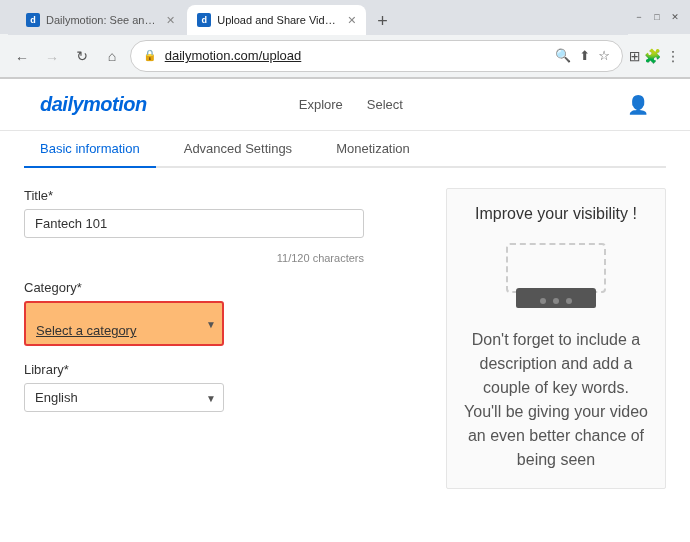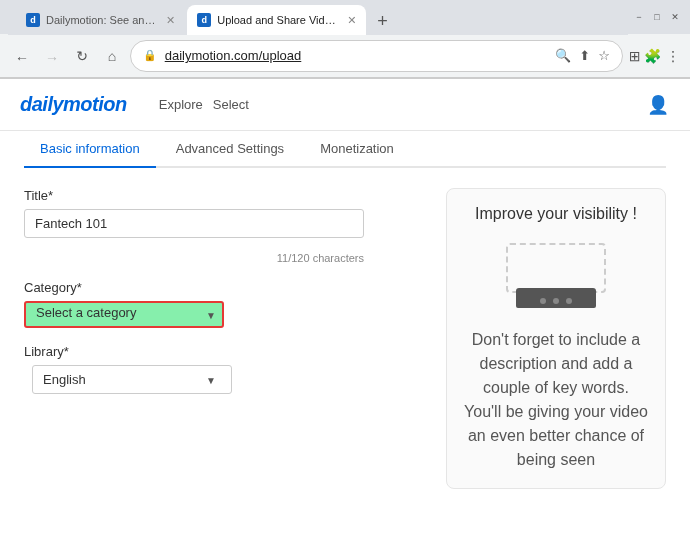--- a/index.html
+++ b/index.html
@@ -104,43 +104,43 @@
       height: calc(542px - 34px - 36px - 44px);
       overflow-y: auto;
       display: flex;
       flex-direction: column;
     }
 
     
     .dm-header {
       display: flex;
       align-items: center;
-      padding: 0 20px;
+      padding: 0 40px;
       height: 52px;
       border-bottom: 1px solid #e5e5e5;
       gap: 32px;
     }
     .dm-logo {
       color: #0066DC;
       font-size: 20px;
       font-weight: bold;
       font-style: italic;
       letter-spacing: -0.5px;
     }
-    .dm-nav { display: flex; gap: 10px; }
+    .dm-nav { display: flex; gap: 24px; margin-left: 120px; }
     .dm-nav-item { font-size: 13px; color: #555; cursor: pointer; }
     .dm-user { margin-left: auto; font-size: 18px; color: #888; cursor: pointer; }
 
     
     .upload-area { padding: 0 24px 16px; flex: 1; }
 
     
     .form-tabs {
       display: flex;
-      gap: 4px;
+      gap: 12px;
       border-bottom: 2px solid #e5e5e5;
       margin-bottom: 20px;
       text-align: center;
     }
     .form-tab {
       padding: 10px 16px;
       font-size: 13px;
       cursor: pointer;
       color: #555;
       border-bottom: 2px solid transparent;
@@ -192,27 +192,28 @@
       margin-top: 14px;
     }
     .select-wrapper {
       position: relative;
       width: 200px;
     }
     .select-wrapper select {
       width: 100%;
       border: 2px solid #e53935;
       border-radius: 3px;
-      padding: 2px 28px 6px 10px;
+      padding: 20px 28px 6px 10px;
       font-size: 13px;
       outline: none;
       color: #333;
       appearance: none;
-      background: #86efac;
+      background: #fdba74;
       cursor: pointer;
+      text-decoration: underline;
     }
     .select-arrow {
       position: absolute;
       right: 8px;
       top: 50%;
       transform: translateY(-50%);
       font-size: 10px;
       color: #555;
       pointer-events: none;
     }
@@ -224,39 +225,38 @@
       width: 100%;
       border: 1px solid #ccc;
       border-radius: 3px;
       padding: 6px 28px 6px 10px;
       font-size: 13px;
       outline: none;
       color: #333;
       appearance: none;
       background: #fff;
       cursor: pointer;
-      margin-left: 8px;
     }
     .textarea-input {
       width: 340px;
       height: 90px;
       border: 1px solid #ccc;
       border-radius: 3px;
       padding: 6px 10px;
       font-size: 13px;
       resize: none;
       outline: none;
       color: #333;
     }
 
     
     .improve-panel {
       background: #fafafa;
       border: 1px solid #e5e5e5;
-      border-radius: 8px;
+      border-radius: 2px;
       padding: 16px;
       text-align: center;
     }
     .improve-title {
       font-size: 16px;
       color: #333;
       margin-bottom: 20px;
       text-align: center;
     }
     .cassette-graphic {

